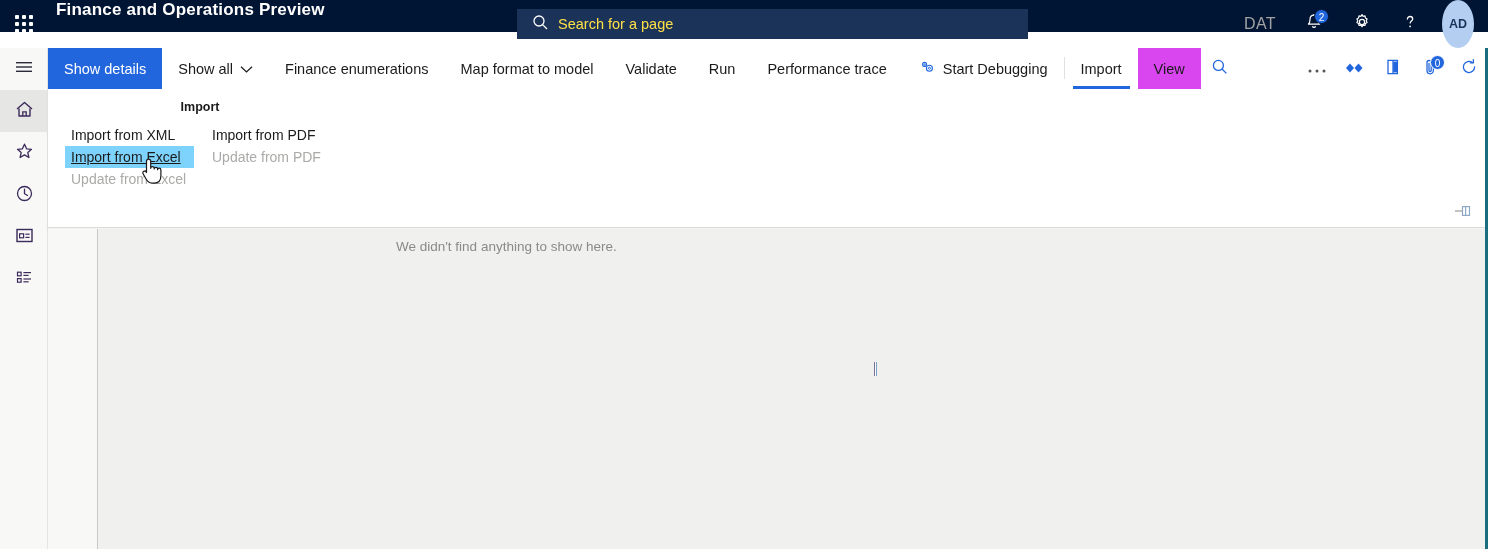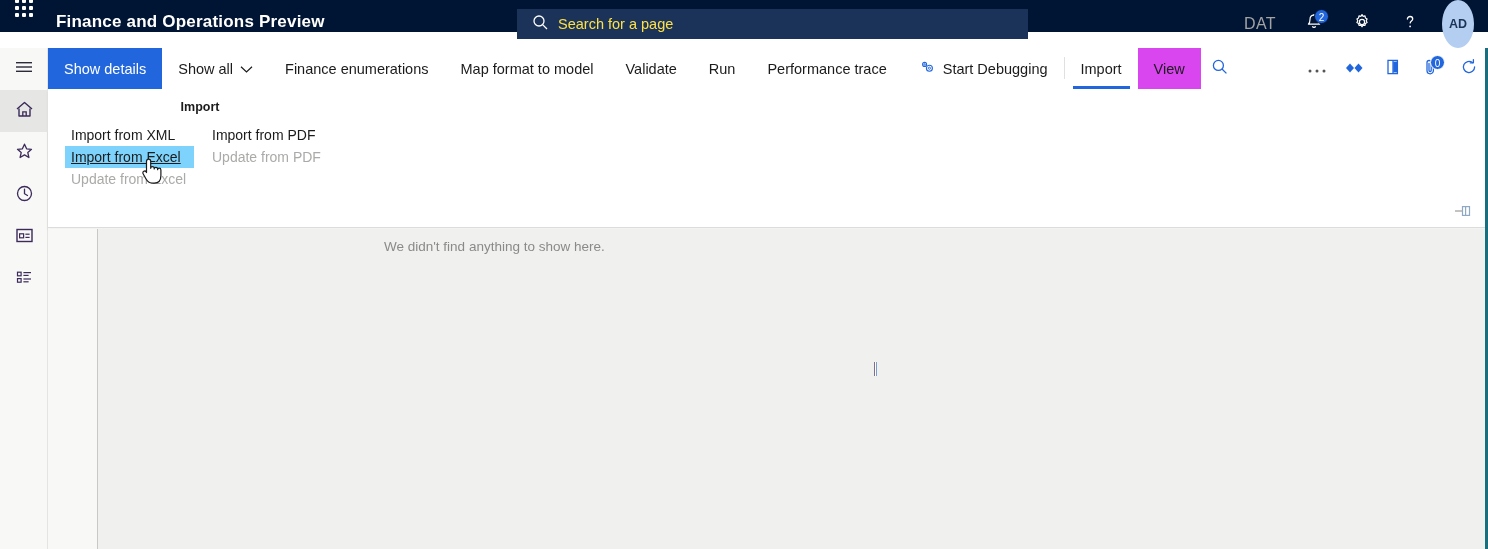--- a/index.html
+++ b/index.html
@@ -7,21 +7,21 @@
     width: 1488px; height: 549px;
     font-family: "Liberation Sans", sans-serif;
     background: #ffffff;
     overflow: hidden;
   }
 
   
   .topbar {
     position: absolute; left: 0; top: 0; width: 1488px; height: 32px;
     background: #001433;
-    display: flex; align-items: flex-end;
+    display: flex; align-items: flex-start;
   }
   .waffle {
     width: 48px; height: 48px; display: flex; align-items: center; justify-content: center;
     cursor: pointer;
   }
   .waffle-grid {
     display: grid; grid-template-columns: repeat(3, 4px); grid-template-rows: repeat(3, 4px);
     gap: 3px;
   }
   .waffle-grid i { display: block; width: 4px; height: 4px; background: #ffffff; border-radius: 1px; }
@@ -135,21 +135,21 @@
   }
   .content-lcol {
     position: absolute; left: 0; top: 0; width: 50px; height: 320px;
     background: #f8f8f7; border-right: 1px solid #c8c8c6;
   }
   .content-main {
     position: absolute; left: 51px; top: 0; right: 0; height: 320px;
     background: #f0f0ef;
   }
   .empty-msg {
-    position: absolute; left: 285px; top: 10px;
+    position: absolute; left: 297px; top: 10px;
     font-size: 13.5px; color: #8a8a88; white-space: nowrap;
   }
   .caret-artifact {
     position: absolute; left: 775px; top: 133px; width: 3px; height: 14px;
     background: linear-gradient(90deg, #7c6f96 0%, #7c6f96 33%, #ffffff 33%, #ffffff 66%, #7a9ec4 66%);
   }
   .right-edge {
     position: absolute; right: 0; top: 48px; width: 3px; height: 501px; background: #1b6e7d;
   }
 

